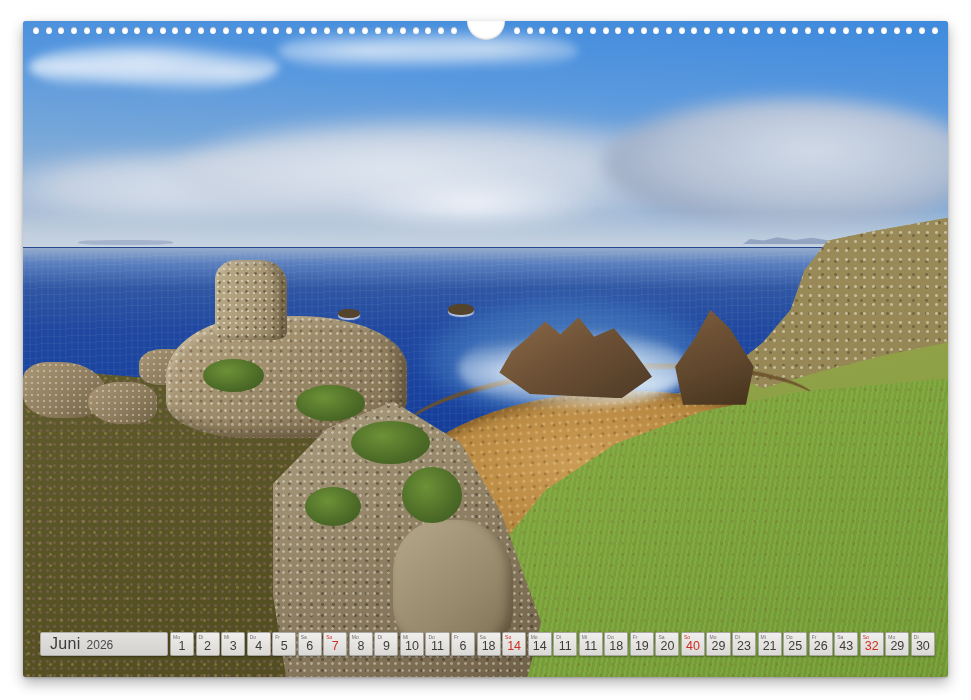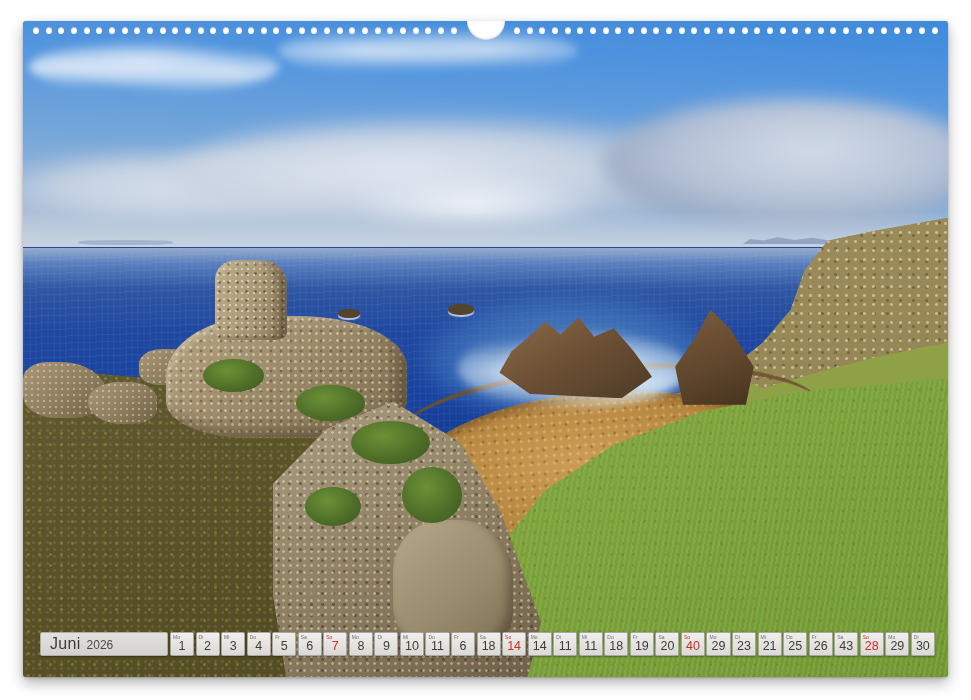--- a/index.html
+++ b/index.html
@@ -415,21 +415,21 @@
     <span class="num">26</span>
   </div>
 
   <div class="day-cell">
     <span class="wd">Sa</span>
     <span class="num">43</span>
   </div>
 
   <div class="day-cell sunday">
     <span class="wd">So</span>
-    <span class="num">28</span>
+    <span class="num">32</span>
   </div>
 
   <div class="day-cell">
     <span class="wd">Mo</span>
     <span class="num">29</span>
   </div>
 
   <div class="day-cell">
     <span class="wd">Di</span>
     <span class="num">30</span>

